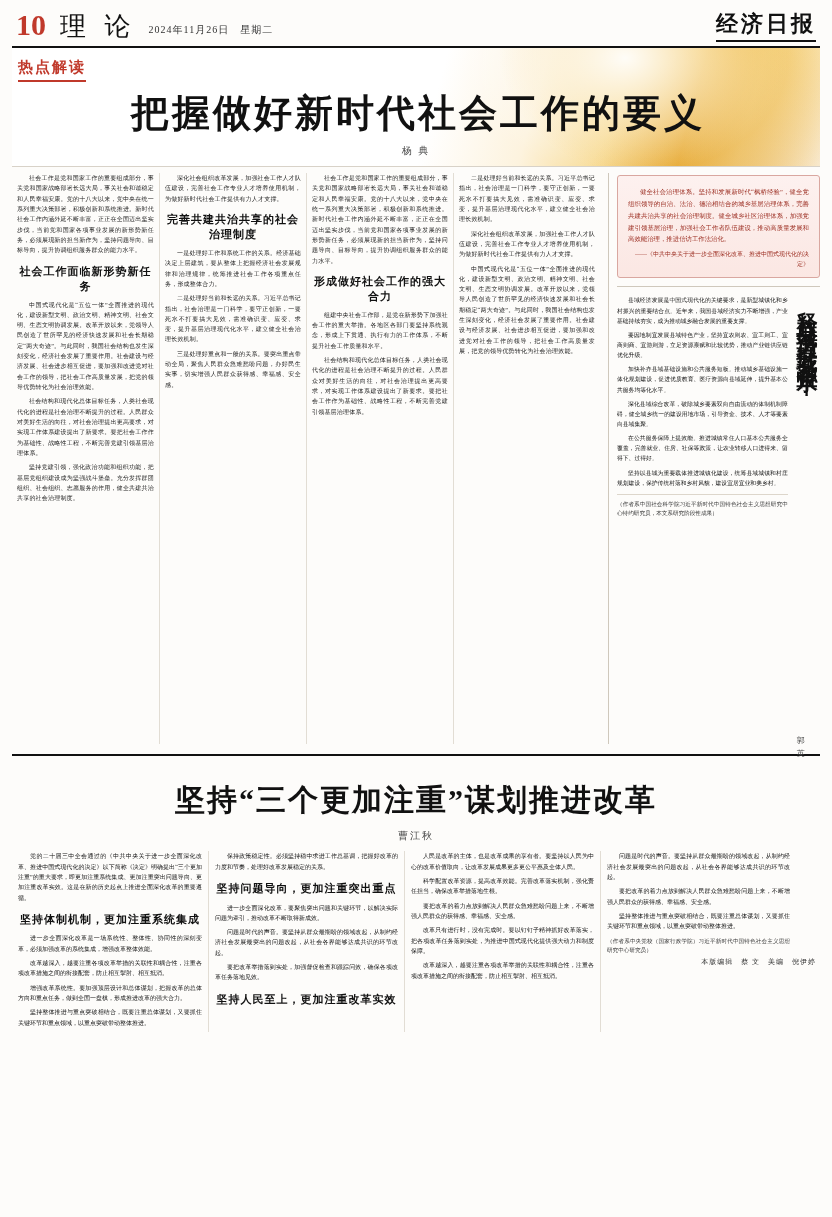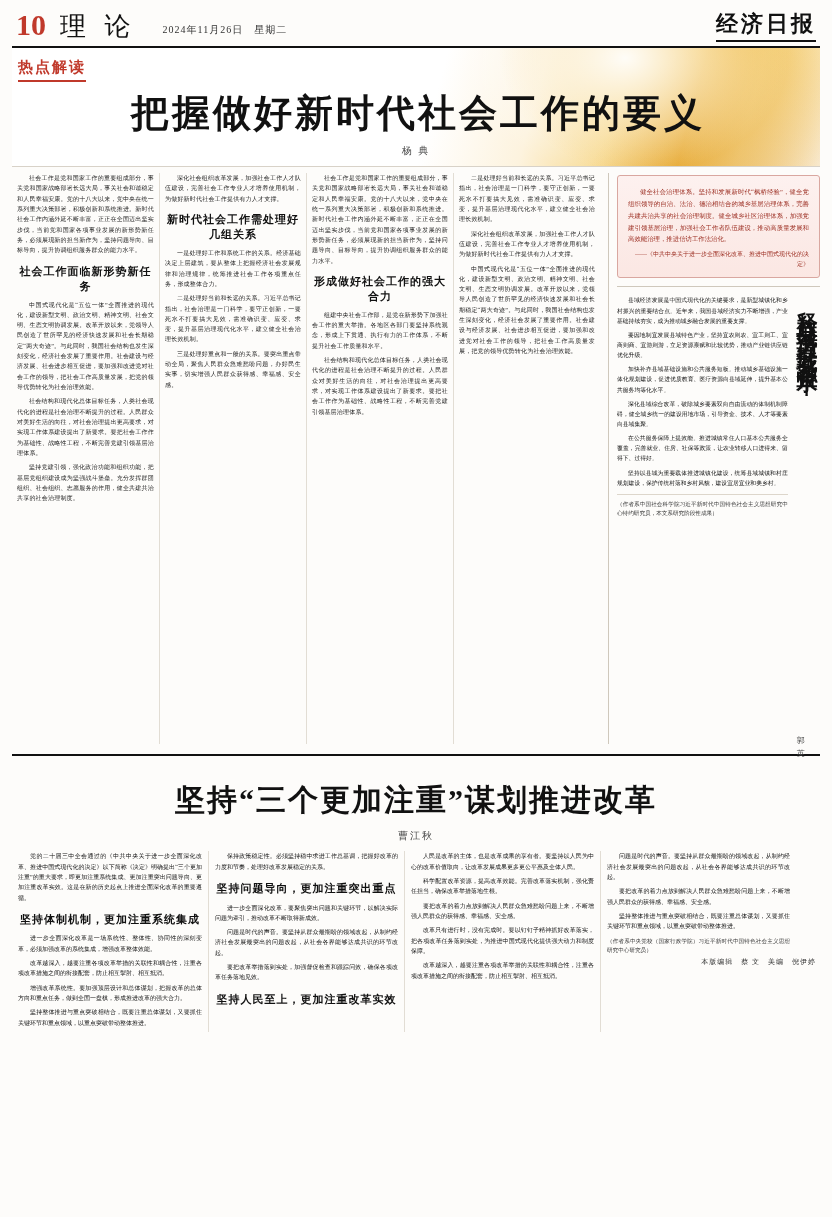--- a/index.html
+++ b/index.html
@@ -10,21 +10,21 @@
     color:#111;
     overflow:hidden;
     position:relative;
   }
   .page{position:relative;width:832px;height:971px;box-sizing:border-box;padding:0 12px;}
 
   
   .masthead{display:flex;align-items:flex-end;padding:10px 4px 6px 4px;border-bottom:2px solid #111;position:relative;}
   .pagenum{font-size:30px;font-weight:bold;color:#c0392b;font-family:"Liberation Serif",serif;line-height:1;}
   .sectname{font-size:26px;font-weight:normal;margin-left:14px;letter-spacing:6px;line-height:1;}
-  .dateline{font-size:10px;color:#333;margin-left:26px;padding-bottom:3px;letter-spacing:1px;}
+  .dateline{font-size:10px;color:#333;margin-left:12px;padding-bottom:3px;letter-spacing:1px;}
   .paper-logo{
     position:absolute;right:4px;bottom:4px;
     font-size:22px;font-weight:bold;letter-spacing:3px;color:#111;
     font-family:"Liberation Serif",serif;
     border-bottom:2px solid #111;padding-bottom:1px;margin-left:12px;
   }
 
   
   .banner{
     position:relative;height:118px;border-bottom:1px solid #d8d2c8;overflow:hidden;
@@ -130,21 +130,21 @@
       <div class="col">
         <p class="body">社会工作是党和国家工作的重要组成部分，事关党和国家战略部署长远大局，事关社会和谐稳定和人民幸福安康。党的十八大以来，党中央在统一系列重大决策部署，积极创新和系统推进。新时代社会工作内涵外延不断丰富，正正在全国迈出坚实步伐，当前党和国家各项事业发展的新形势新任务，必须展现新的担当新作为，坚持问题导向、目标导向，提升协调组织服务群众的能力水平。</p>
         <h3 class="sub">社会工作面临新形势新任务</h3>
         <p class="body">中国式现代化是“五位一体”全面推进的现代化，建设新型文明、政治文明、精神文明、社会文明、生态文明协调发展。改革开放以来，党领导人民创造了世所罕见的经济快速发展和社会长期稳定“两大奇迹”。与此同时，我国社会结构也发生深刻变化，经济社会发展了重要作用。社会建设与经济发展、社会进步相互促进，要加强和改进党对社会工作的领导，把社会工作高质量发展，把党的领导优势转化为社会治理效能。</p>
         <p class="body">社会结构和现代化总体目标任务，人类社会现代化的进程是社会治理不断提升的过程。人民群众对美好生活的向往，对社会治理提出更高要求，对实现工作体系建设提出了新要求。要把社会工作作为基础性、战略性工程，不断完善党建引领基层治理体系。</p>
         <p class="body">坚持党建引领，强化政治功能和组织功能，把基层党组织建设成为坚强战斗堡垒。充分发挥群团组织、社会组织、志愿服务的作用，健全共建共治共享的社会治理制度。</p>
       </div>
 
       <div class="col">
         <p class="body">深化社会组织改革发展，加强社会工作人才队伍建设，完善社会工作专业人才培养使用机制，为做好新时代社会工作提供有力人才支撑。</p>
-        <h3 class="sub">新时代社会工作需处理好几组关系</h3>
+        <h3 class="sub">完善共建共治共享的社会治理制度</h3>
         <p class="body">一是处理好工作和系统工作的关系。经济基础决定上层建筑，要从整体上把握经济社会发展规律和治理规律，统筹推进社会工作各项重点任务，形成整体合力。</p>
         <p class="body">二是处理好当前和长远的关系。习近平总书记指出，社会治理是一门科学，要守正创新，一要死水不打要搞大见效，需准确识变、应变、求变，提升基层治理现代化水平，建立健全社会治理长效机制。</p>
         <p class="body">三是处理好重点和一般的关系。要突出重点带动全局，聚焦人民群众急难愁盼问题，办好民生实事，切实增强人民群众获得感、幸福感、安全感。</p>
       </div>
 
       <div class="col">
         <p class="body">社会工作是党和国家工作的重要组成部分，事关党和国家战略部署长远大局，事关社会和谐稳定和人民幸福安康。党的十八大以来，党中央在统一系列重大决策部署，积极创新和系统推进。新时代社会工作内涵外延不断丰富，正正在全国迈出坚实步伐，当前党和国家各项事业发展的新形势新任务，必须展现新的担当新作为，坚持问题导向、目标导向，提升协调组织服务群众的能力水平。</p>
         <h3 class="sub">形成做好社会工作的强大合力</h3>
         <p class="body">组建中央社会工作部，是党在新形势下加强社会工作的重大举措。各地区各部门要坚持系统观念，形成上下贯通、执行有力的工作体系，不断提升社会工作质量和水平。</p>
         <p class="body">社会结构和现代化总体目标任务，人类社会现代化的进程是社会治理不断提升的过程。人民群众对美好生活的向往，对社会治理提出更高要求，对实现工作体系建设提出了新要求。要把社会工作作为基础性、战略性工程，不断完善党建引领基层治理体系。</p>

